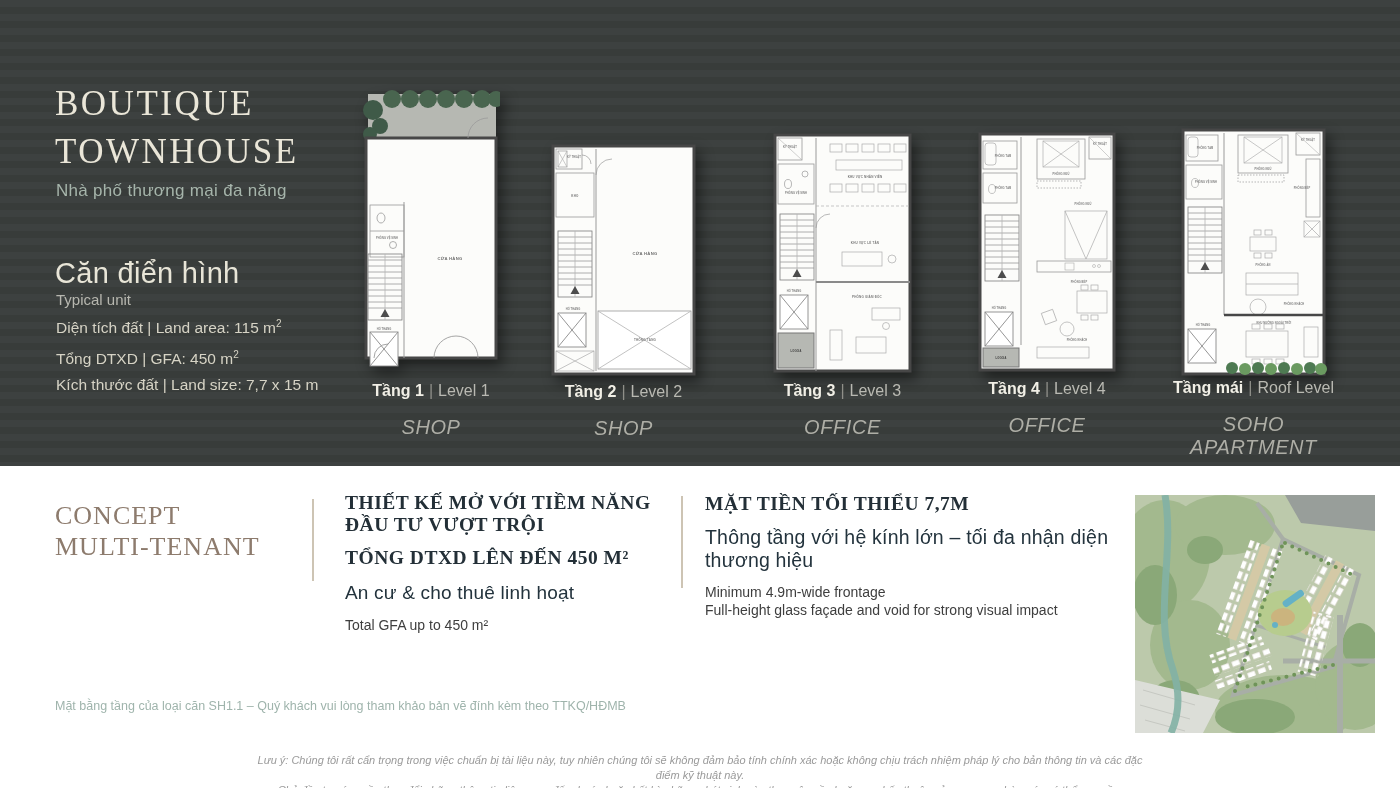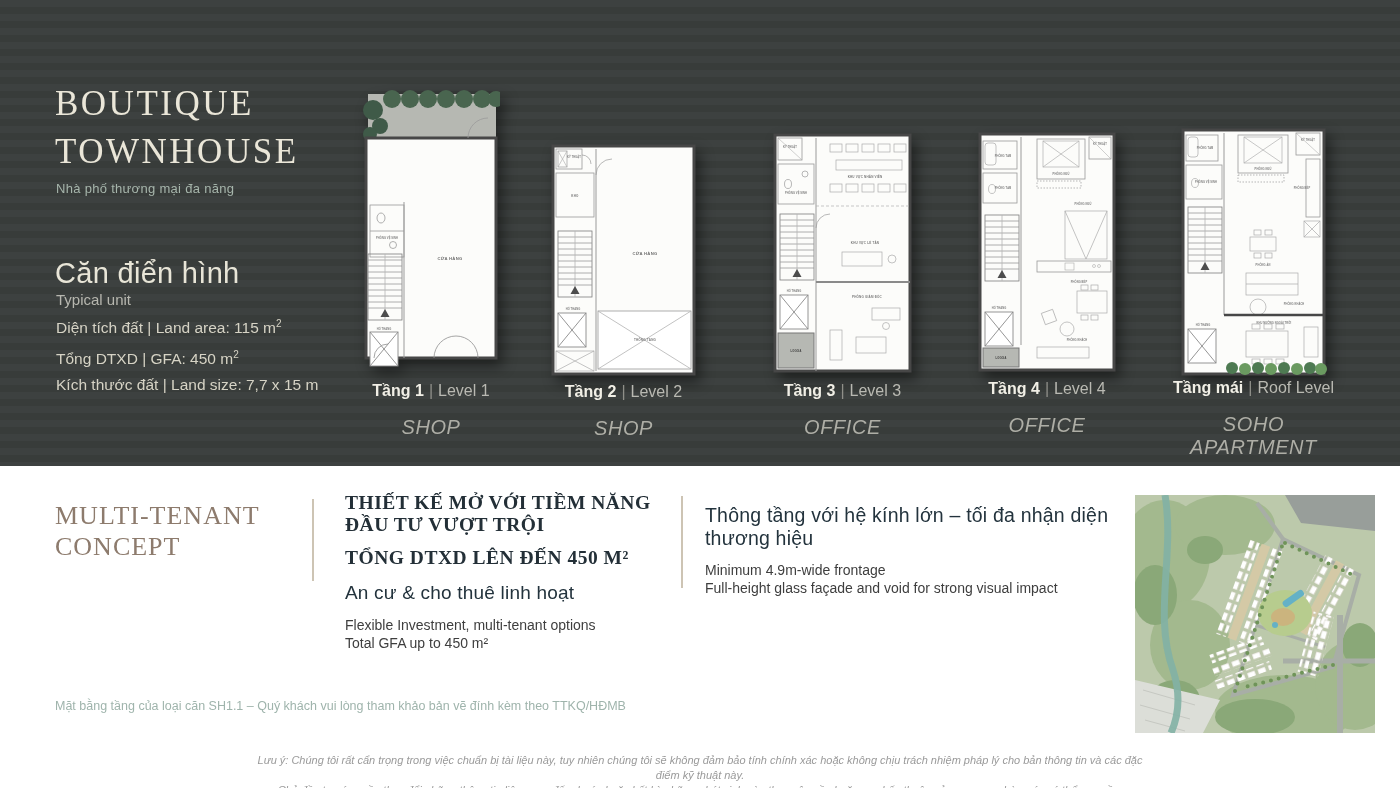--- a/index.html
+++ b/index.html
@@ -3,21 +3,21 @@
 <meta charset="utf-8">
 <style>
   html,body{margin:0;padding:0;background:#fff;}
   .page{position:relative;width:1400px;height:788px;overflow:hidden;background:#ffffff;
         font-family:"Liberation Sans",sans-serif;}
   
   .hero{position:absolute;left:0;top:0;width:1400px;height:466px;
         background:repeating-linear-gradient(180deg,#3d4140 0 7px,#383c3a 7px 14px);}
   .hero-title{position:absolute;left:55px;top:80px;font-family:"Liberation Serif",serif;
         font-size:35px;line-height:48px;letter-spacing:2.5px;color:#eae6d8;font-weight:400;}
-  .hero-sub{position:absolute;left:56px;top:181px;font-size:13px;color:#a6b5ab;letter-spacing:.3px;}
+  .hero-sub{position:absolute;left:56px;top:181px;font-size:17px;color:#a6b5ab;letter-spacing:.3px;}
   .unit-h{position:absolute;left:55px;top:257px;font-size:29px;color:#e8e5d7;letter-spacing:.3px;}
   .unit-sub{position:absolute;left:56px;top:291px;font-size:15px;color:#b7b7af;}
   .specs{position:absolute;left:56px;top:311px;font-size:15.5px;color:#d6d3c5;line-height:26.5px;}
   sup{font-size:10px;}
   
   .logo{position:absolute;left:1272px;top:18px;width:120px;text-align:center;color:#f4f1e8;}
   .logo .the{font-family:"Liberation Serif",serif;font-size:11px;letter-spacing:4px;}
   .logo .name{font-size:26px;letter-spacing:1px;font-weight:400;transform:scaleY(1.25);
         transform-origin:top;margin-top:3px;font-stretch:condensed;}
   .logo .ed{font-family:"Liberation Serif",serif;font-style:italic;font-size:14px;margin-top:8px;}
@@ -342,41 +342,41 @@
       <div><span class="floor">Tầng 4</span><span class="sep">|</span><span>Level 4</span></div>
       <div class="type">OFFICE</div>
     </div>
     <div class="plan-label" style="left:1170px;top:379px;width:167px">
       <div><span class="floor">Tầng mái</span><span class="sep">|</span><span>Roof Level</span></div>
       <div class="type">SOHO APARTMENT</div>
     </div>
   </div>
 
   <div class="concept-h">
+    <div>CONCEPT</div>
     <div>MULTI-TENANT</div>
-    <div>CONCEPT</div>
   </div>
 
   <div class="vdiv" style="left:312px;top:499px;height:82px"></div>
   <div class="vdiv" style="left:681px;top:496px;height:92px"></div>
 
   <div class="blk" style="left:345px;top:492px;width:320px">
     <div class="serif-h">
       <div>THIẾT KẾ MỞ VỚI TIỀM NĂNG</div>
       <div>ĐẦU TƯ VƯỢT TRỘI</div>
     </div>
     <div class="serif-h" style="margin-top:11px">TỔNG DTXD LÊN ĐẾN 450 M²</div>
     <div class="vn-line" style="margin-top:13px">An cư &amp;  cho thuê linh hoạt</div>
     <div class="en-sm" style="margin-top:13px">
-      <div>Flexible Investment, multi-tenant options</div>
       <div>Total GFA up to 450 m²</div>
     </div>
   </div>
 
   <div class="blk" style="left:705px;top:493px;width:430px">
+    <div class="serif-h">MẶT TIỀN TỐI THIỂU 7,7M</div>
     <div class="vn-line" style="margin-top:11px;font-size:19.5px">Thông tầng với hệ kính lớn – tối đa nhận diện thương hiệu</div>
     <div class="en-sm" style="margin-top:12px">
       <div>Minimum 4.9m-wide frontage</div>
       <div>Full-height glass façade and void for strong visual impact</div>
     </div>
   </div>
 
   <div class="map">
     <svg width="240" height="238" viewBox="0 0 240 238">
       <rect width="240" height="238" fill="#bcc9ab"></rect>

